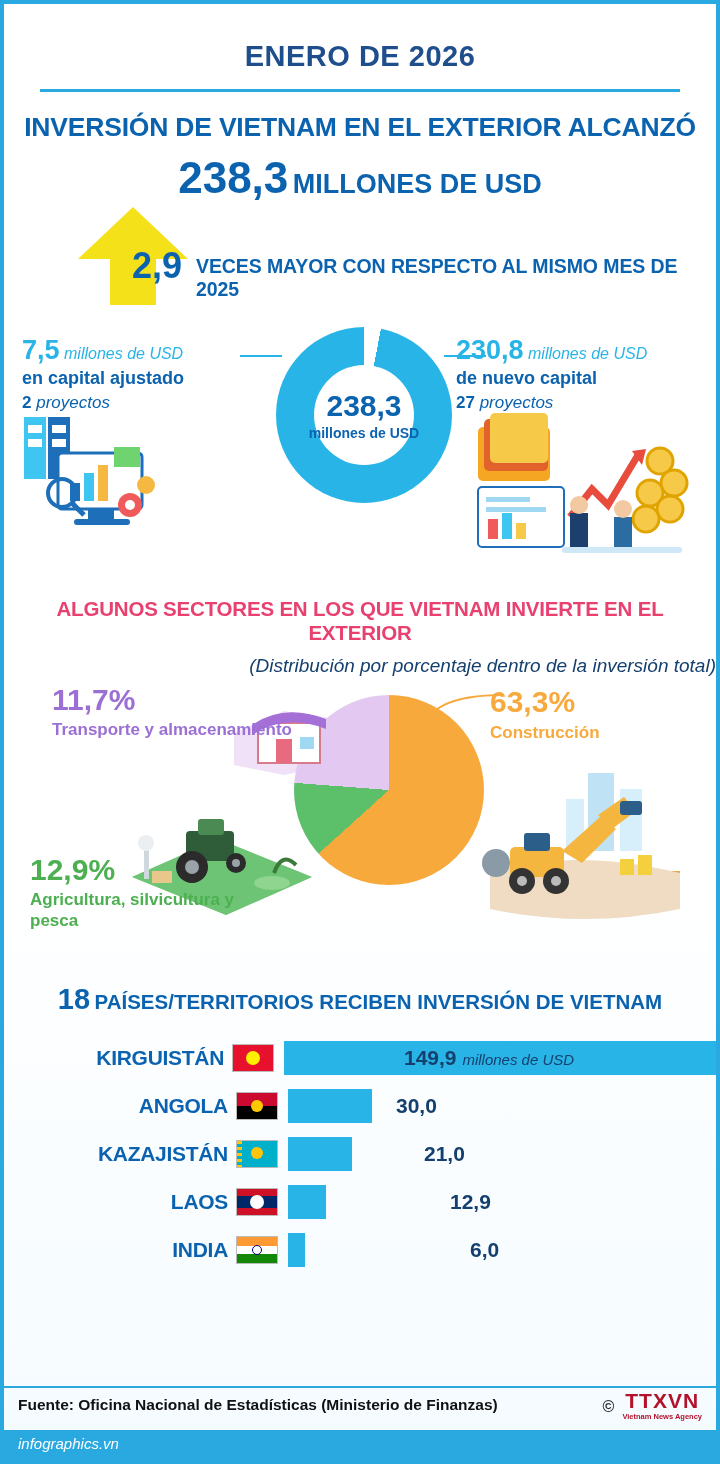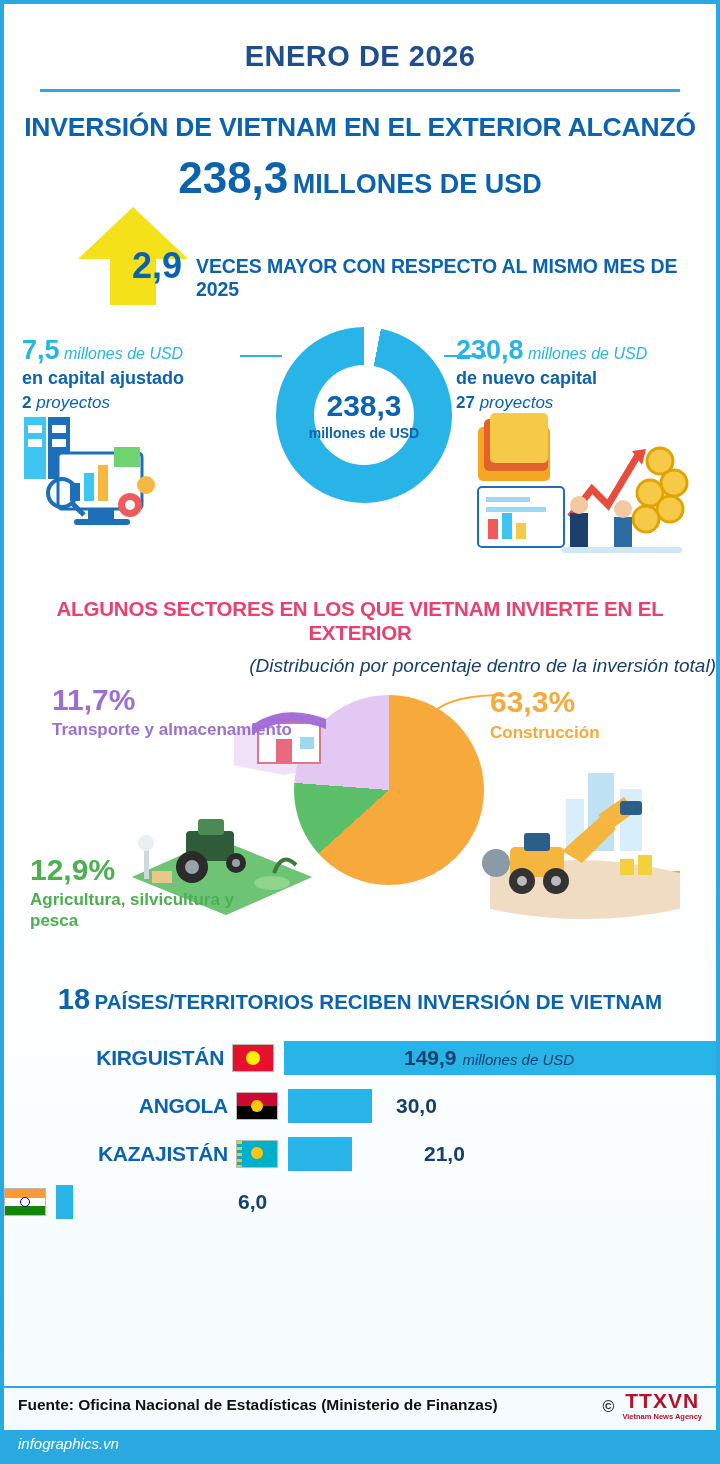--- a/index.html
+++ b/index.html
@@ -378,22 +378,34 @@
           <span class="stripe"></span>
           <span class="sun"></span>
         </div>
       <div class="bar-track">
         <div class="bar" style="width:64px;">
           <span class="bar-label" style="left:136px;">21,0</span>
         </div>
       </div>
     </div>
 
-
     <div class="bar-row">
+      <div class="c-name">LAOS</div>
+      <div class="flag f-la">
+          <span class="moon"></span>
+        </div>
+      <div class="bar-track">
+        <div class="bar" style="width:38px;">
+          <span class="bar-label" style="left:162px;">12,9</span>
+        </div>
+      </div>
+    </div>
+
+    <div class="bar-row">
+      <div class="c-name">INDIA</div>
       <div class="flag f-in">
           <span class="chakra"></span>
         </div>
       <div class="bar-track">
         <div class="bar" style="width:17px;">
           <span class="bar-label" style="left:182px;">6,0</span>
         </div>
       </div>
     </div>
 

